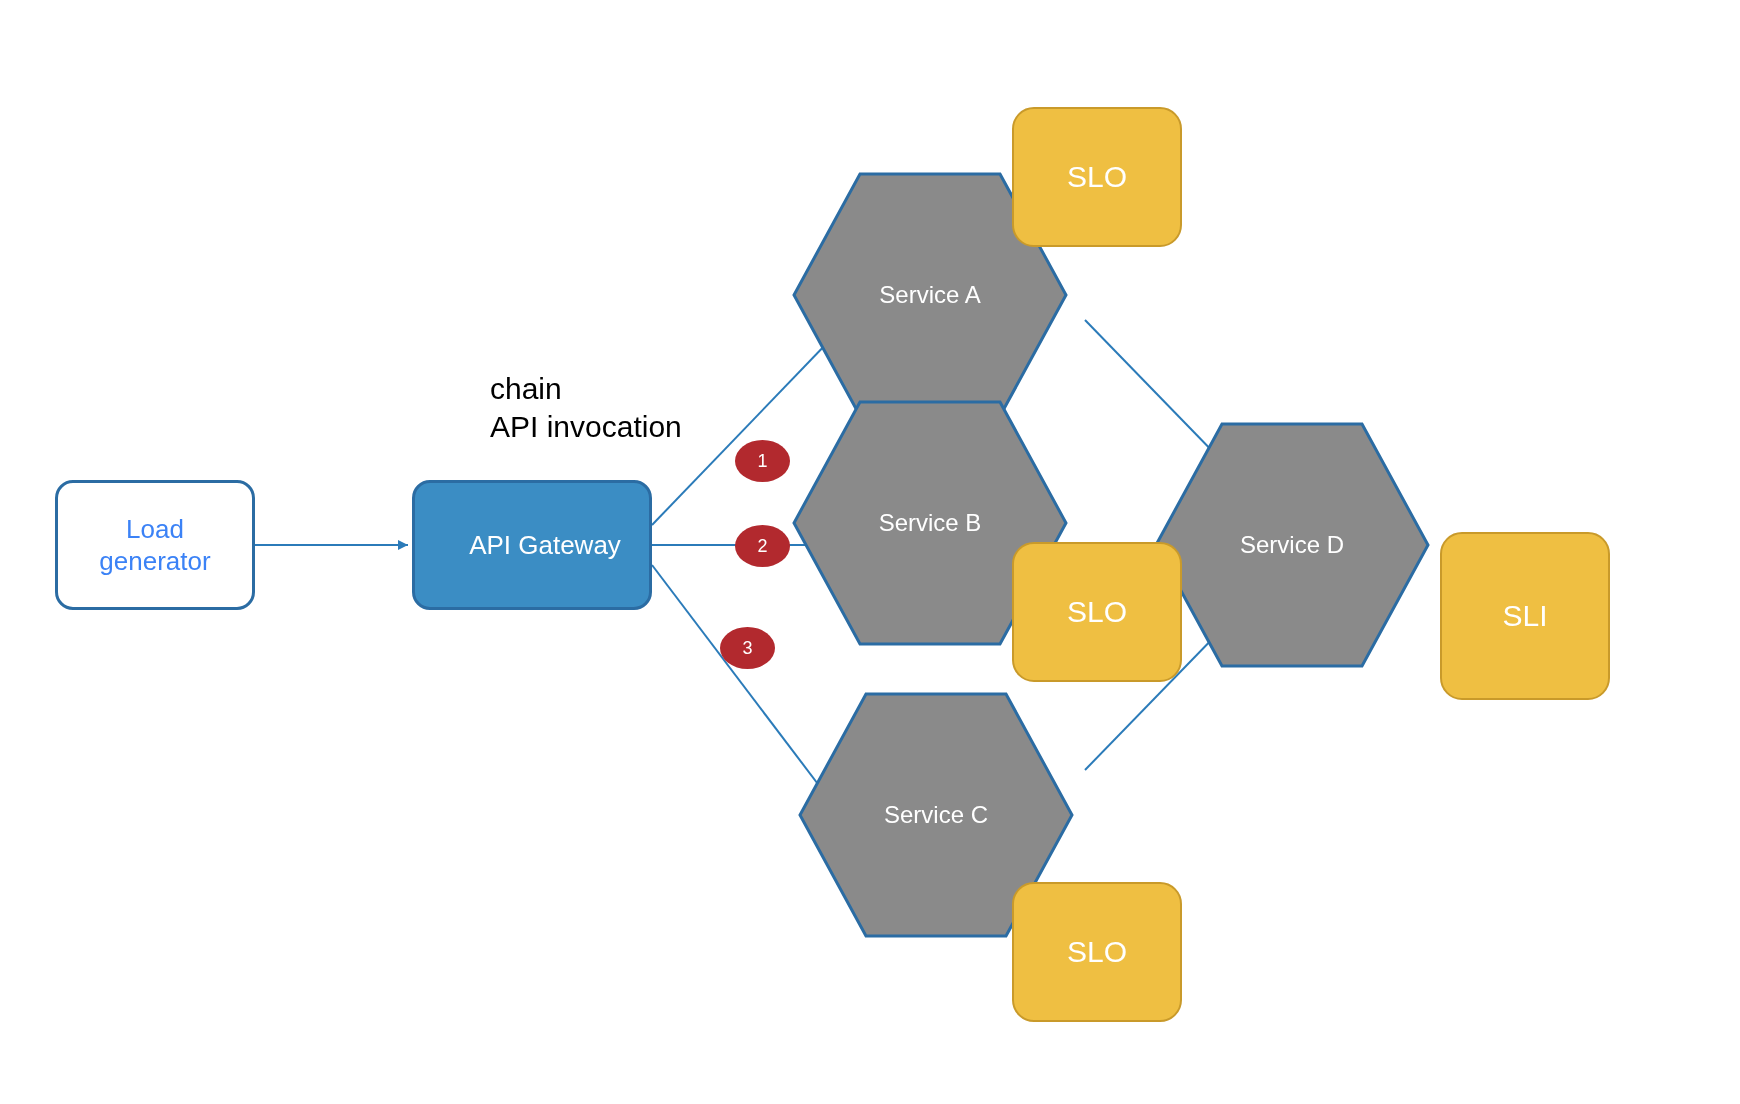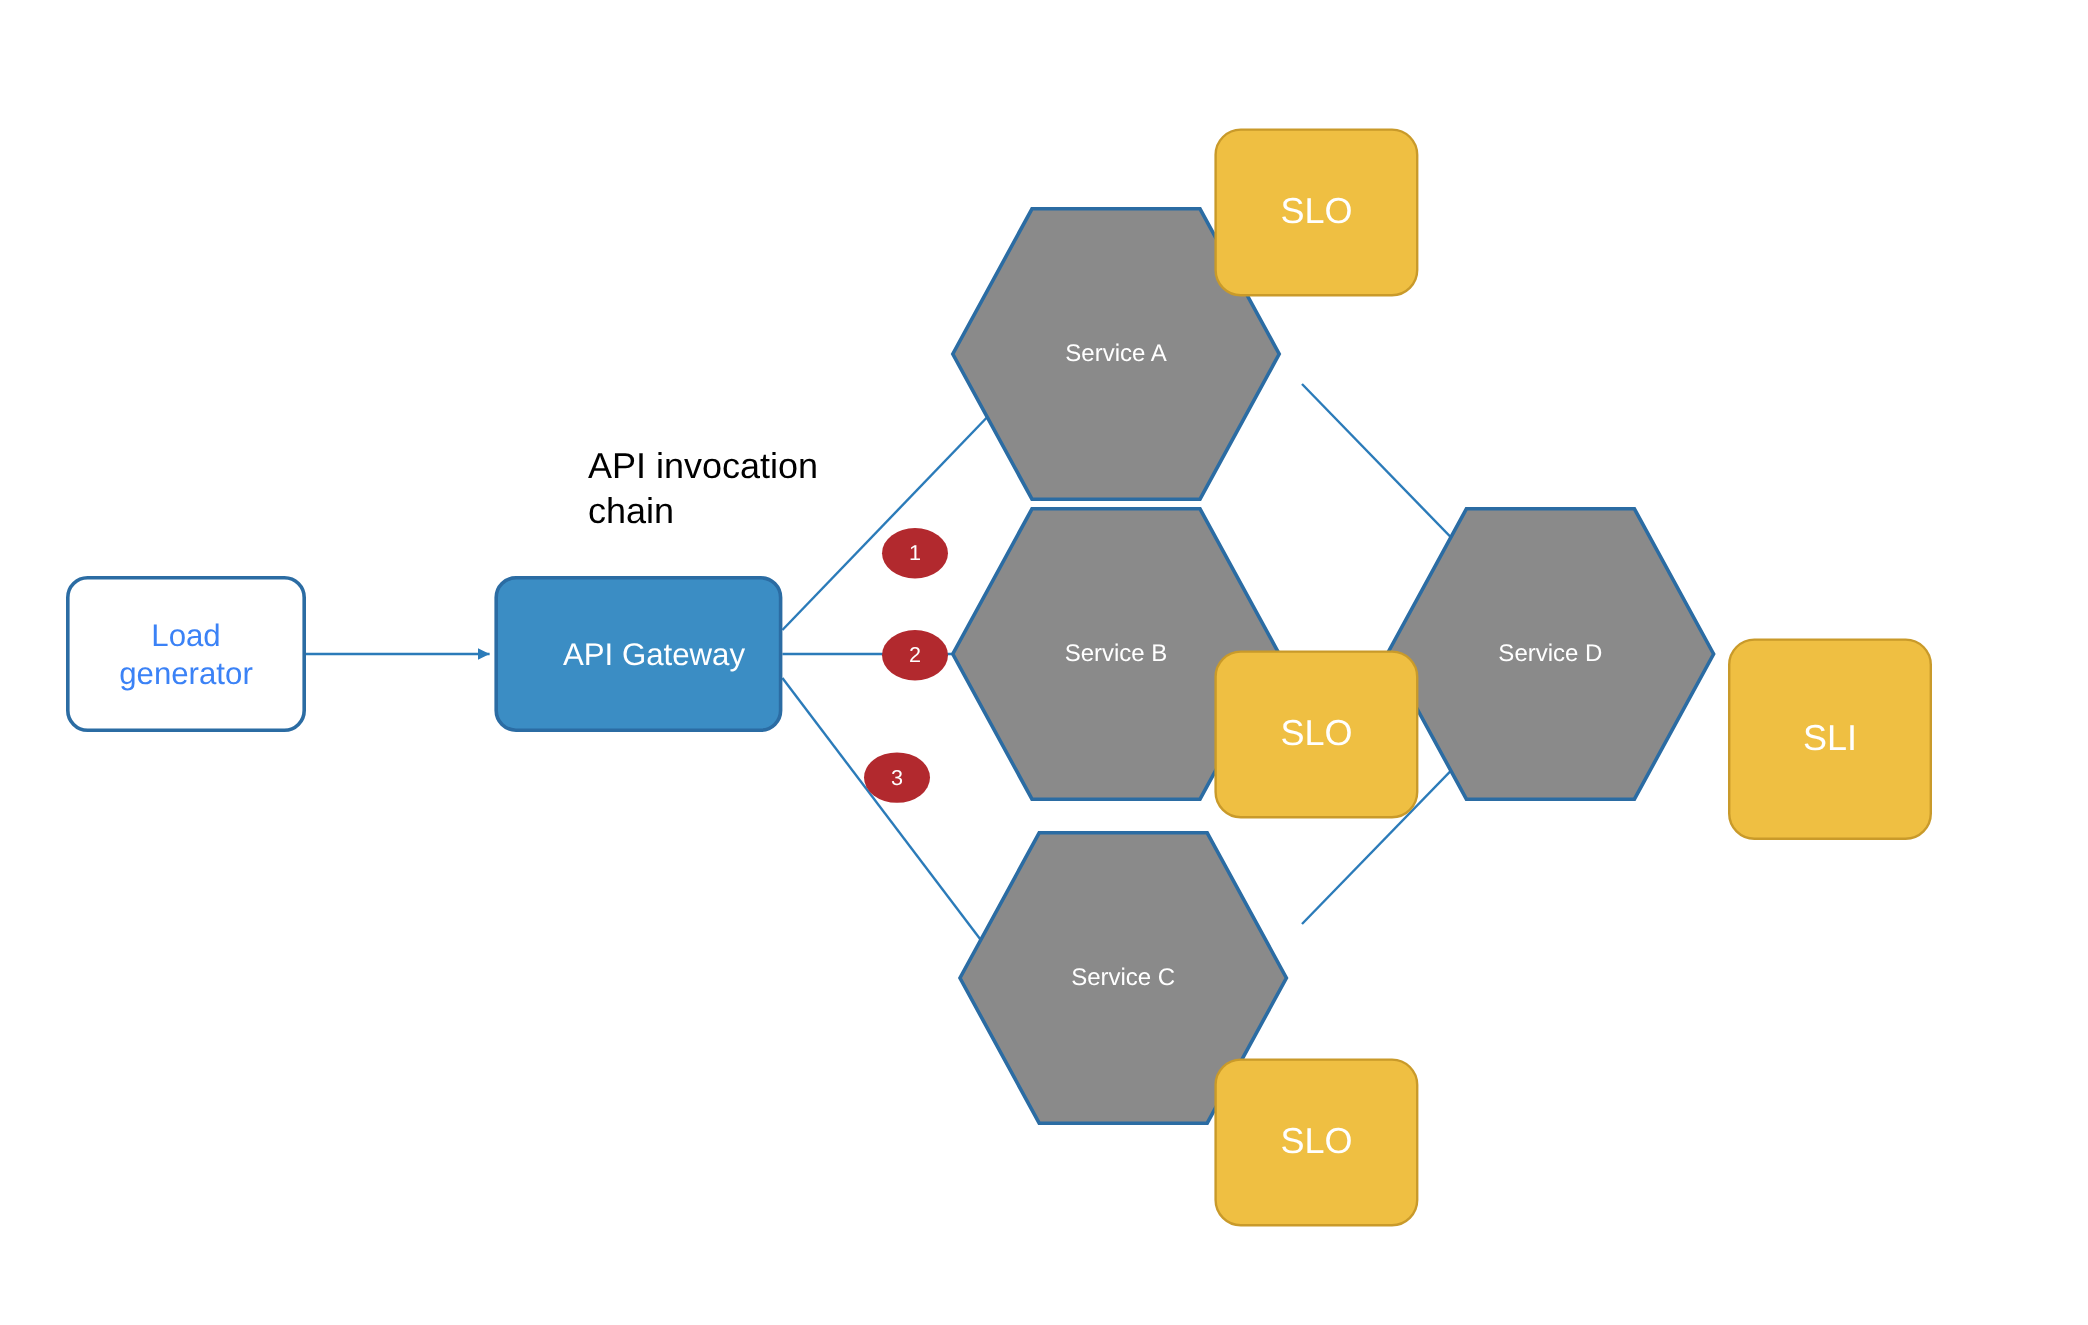--- a/index.html
+++ b/index.html
@@ -51,21 +51,21 @@
     line-height: 1.25;
   }
   .hex-wrap {
     position: absolute;
   }
   .hex-label {
     position: absolute;
     left: 0; top: 0; width: 100%; height: 100%;
     display:flex; align-items:center; justify-content:center;
     color: #ffffff;
-    font-size: 20px;
+    font-size: 24px;
     pointer-events: none;
   }
   .ellipse {
     position: absolute;
     background: #b2292e;
     border-radius: 50%;
     color: #ffffff;
     display:flex; align-items:center; justify-content:center;
     font-size: 18px;
   }
@@ -96,37 +96,37 @@
   <line x1="652" y1="565" x2="830" y2="800" stroke="#2b7bb9" stroke-width="2" marker-end="url(#arrowhead)"></line>
 
   <line x1="1085" y1="320" x2="1255" y2="495" stroke="#2b7bb9" stroke-width="2" marker-end="url(#arrowhead)"></line>
 
   <line x1="1095" y1="545" x2="1205" y2="545" stroke="#2b7bb9" stroke-width="2" marker-end="url(#arrowhead)"></line>
 
   <line x1="1085" y1="770" x2="1255" y2="595" stroke="#2b7bb9" stroke-width="2" marker-end="url(#arrowhead)"></line>
 </svg>
 
 <div class="title-text" style="left:490px; top:370px; width:260px;">
+  <div>chain</div>
   <div>API invocation</div>
-  <div>chain</div>
 </div>
 
 <div class="node rounded-box load-gen" style="left:55px; top:480px; width:200px; height:130px; white-space:pre-line;">Load
 generator</div>
 
 <div class="node rounded-box api-gateway" style="left:412px; top:480px; width:240px; height:130px;">API Gateway</div>
 
 <div class="hex-wrap" style="left:790px; top:170px; width:280px; height:250px;">
   <svg width="280" height="250" viewBox="0 0 280 250">
     <polygon points="70,4 210,4 276,125 210,246 70,246 4,125" fill="#8a8a8a" stroke="#2b6ca3" stroke-width="3"></polygon>
   </svg>
   <div class="hex-label">Service A</div>
 </div>
 
-<div class="hex-wrap" style="left:790px; top:420px; width:280px; height:250px;">
+<div class="hex-wrap" style="left:790px; top:398px; width:280px; height:250px;">
   <svg width="280" height="250" viewBox="0 0 280 250">
     <polygon points="70,4 210,4 276,125 210,246 70,246 4,125" fill="#8a8a8a" stroke="#2b6ca3" stroke-width="3"></polygon>
   </svg>
   <div class="hex-label">Service B</div>
 </div>
 
 <div class="hex-wrap" style="left:796px; top:690px; width:280px; height:250px;">
   <svg width="280" height="250" viewBox="0 0 280 250">
     <polygon points="70,4 210,4 276,125 210,246 70,246 4,125" fill="#8a8a8a" stroke="#2b6ca3" stroke-width="3"></polygon>
   </svg>

